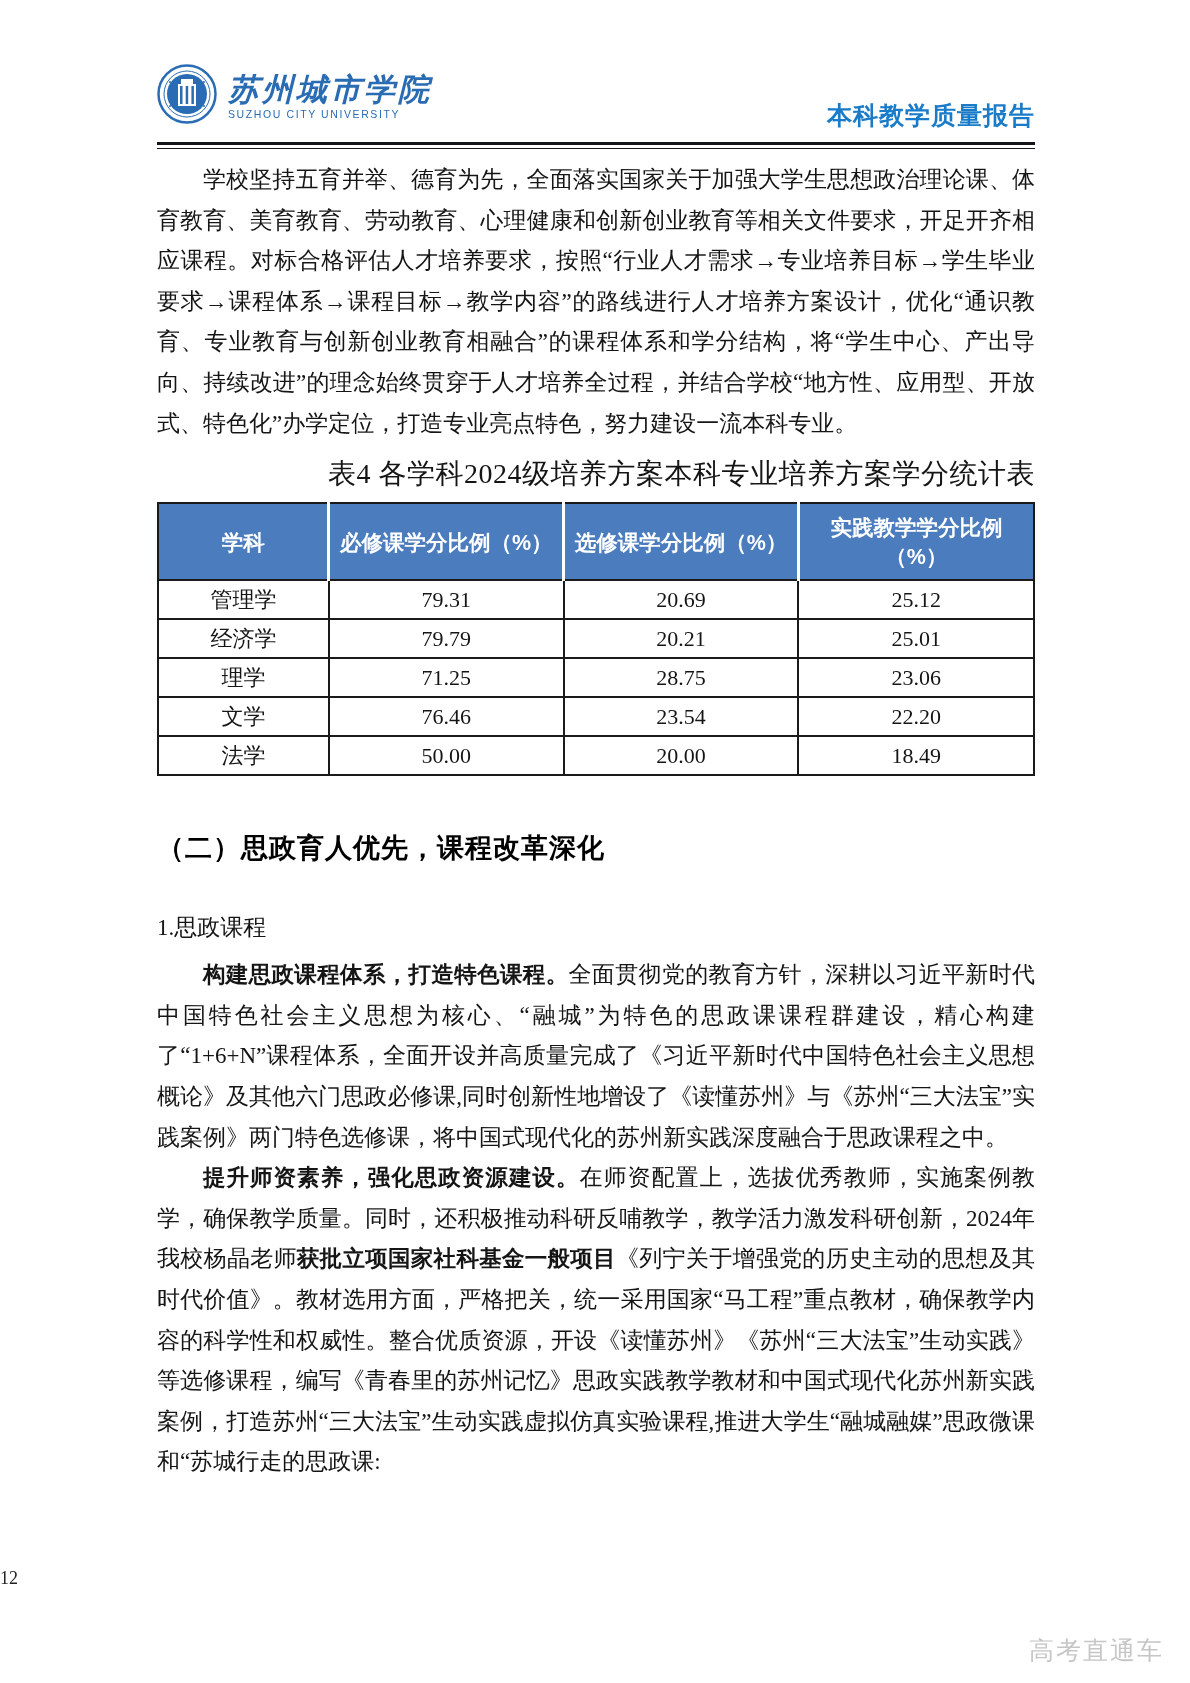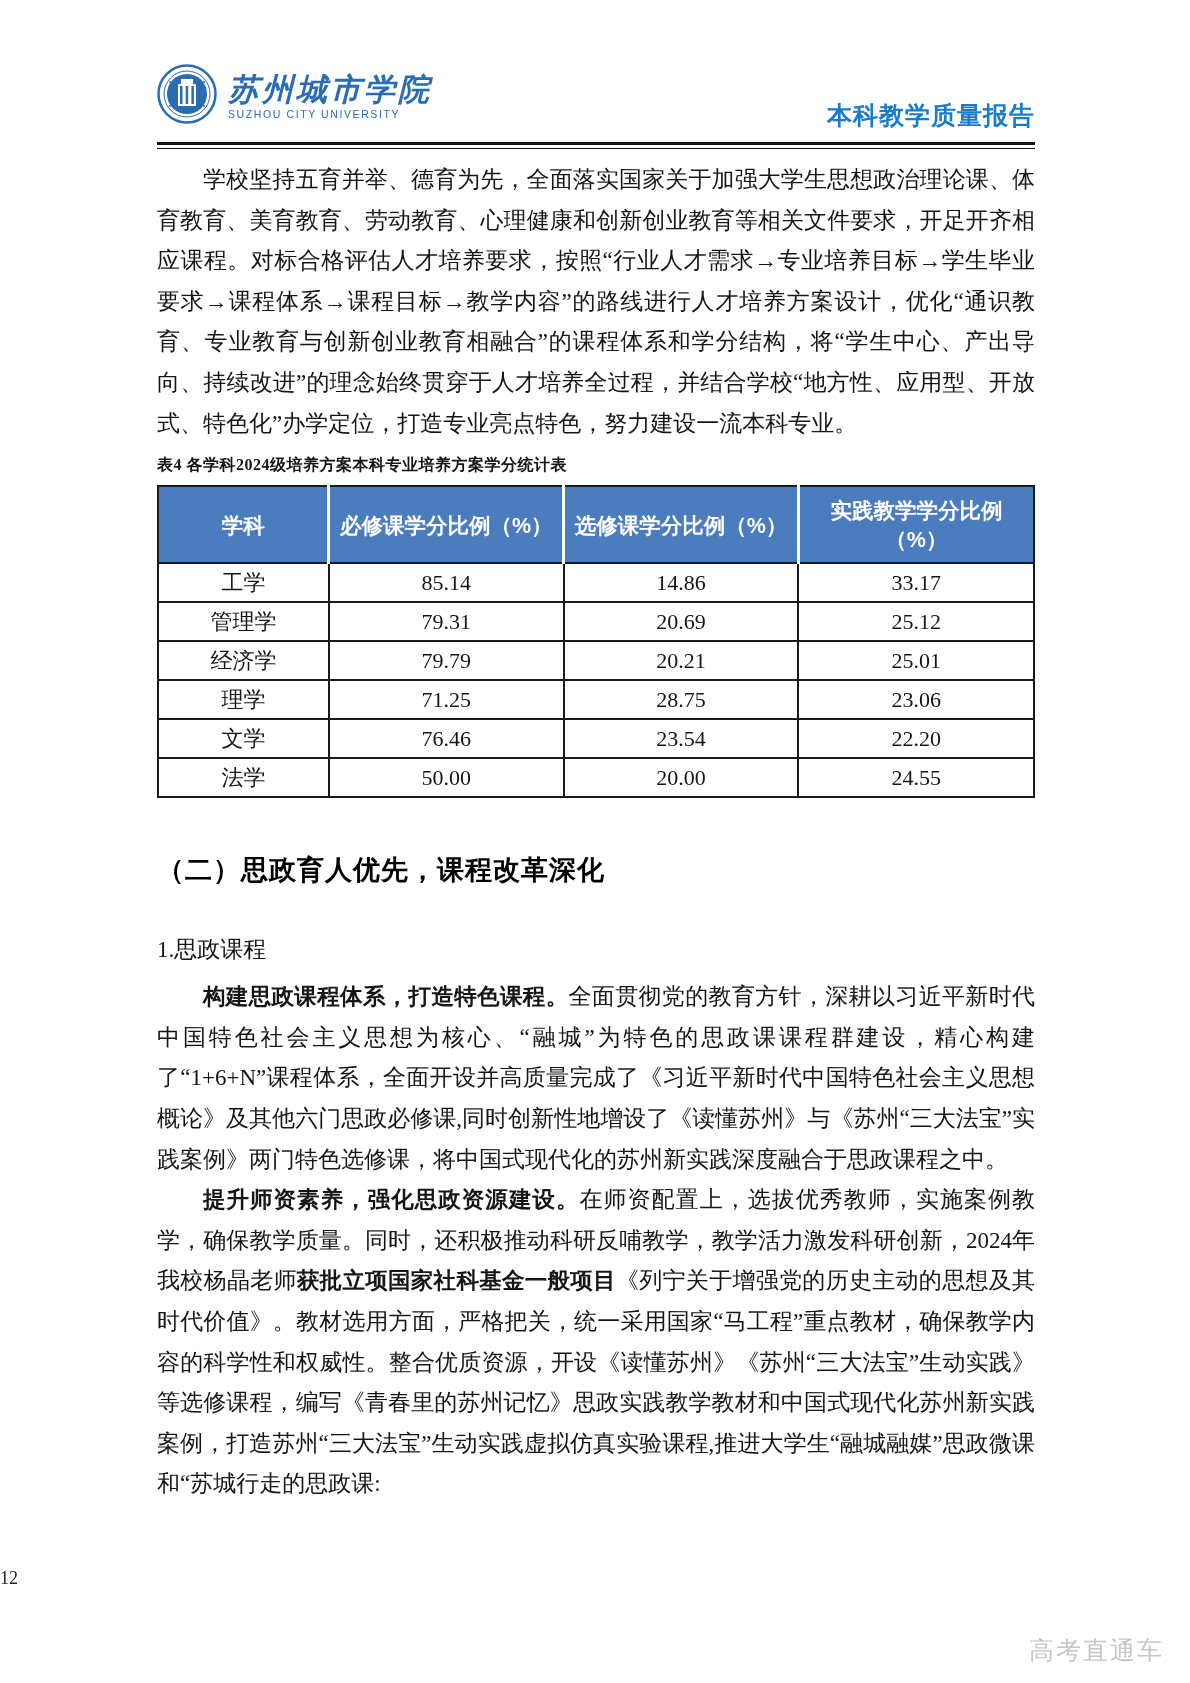--- a/index.html
+++ b/index.html
@@ -34,21 +34,21 @@
   
   p.body { font-size:23px; line-height:40.6px; text-align:justify; text-indent:2em; margin:0; }
   p.first { margin-top:11px; }
   .lead-bold {
     font-weight:bold;
     font-family:"Liberation Sans","DejaVu Sans",sans-serif;
     font-size:22.5px;
   }
   
   .table-caption {
-    text-align:left; font-weight:bold; font-size:16px;
+    text-align:right; font-weight:normal; font-size:28px;
     margin:11px 0 9px; letter-spacing:0.5px;
   }
   table.credits { width:100%; border-collapse:collapse; table-layout:fixed; border:2px solid #1a1a1a; }
   table.credits col.c1 { width:19.5%; }
   table.credits col.c2 { width:26.8%; }
   table.credits col.c3 { width:26.8%; }
   table.credits col.c4 { width:26.9%; }
   table.credits th {
     background:#4a7cbe; color:#ffffff; font-weight:bold; font-size:21.5px;
     font-family:"Liberation Sans","DejaVu Sans",sans-serif;
@@ -120,26 +120,20 @@
     <thead>
       <tr>
         <th>学科</th>
         <th>必修课学分比例（%）</th>
         <th>选修课学分比例（%）</th>
         <th>实践教学学分比例（%）</th>
       </tr>
     </thead>
     <tbody>
       <tr>
-        <td>工学</td>
-        <td>85.14</td>
-        <td>14.86</td>
-        <td>33.17</td>
-      </tr>
-      <tr>
         <td>管理学</td>
         <td>79.31</td>
         <td>20.69</td>
         <td>25.12</td>
       </tr>
       <tr>
         <td>经济学</td>
         <td>79.79</td>
         <td>20.21</td>
         <td>25.01</td>
@@ -153,21 +147,21 @@
       <tr>
         <td>文学</td>
         <td>76.46</td>
         <td>23.54</td>
         <td>22.20</td>
       </tr>
       <tr>
         <td>法学</td>
         <td>50.00</td>
         <td>20.00</td>
-        <td>24.55</td>
+        <td>18.49</td>
       </tr>
     </tbody>
   </table>
 
   <h2 class="section">（二）思政育人优先，课程改革深化</h2>
   <h3 class="sub">1.思政课程</h3>
 
   <p class="body"><span class="lead-bold">构建思政课程体系，打造特色课程。</span><span>全面贯彻党的教育方针，深耕以习近平新时代中国特色社会主义思想为核心、“融城”为特色的思政课课程群建设，精心构建了“1+6+N”课程体系，全面开设并高质量完成了《习近平新时代中国特色社会主义思想概论》及其他六门思政必修课,同时创新性地增设了《读懂苏州》与《苏州“三大法宝”实践案例》两门特色选修课，将中国式现代化的苏州新实践深度融合于思政课程之中。</span></p>
 
   <p class="body"><span class="lead-bold">提升师资素养，强化思政资源建设。</span><span>在师资配置上，选拔优秀教师，实施案例教学，确保教学质量。同时，还积极推动科研反哺教学，教学活力激发科研创新，2024年我校杨晶老师</span><span class="lead-bold">获批立项国家社科基金一般项目</span><span>《列宁关于增强党的历史主动的思想及其时代价值》。教材选用方面，严格把关，统一采用国家“马工程”重点教材，确保教学内容的科学性和权威性。整合优质资源，开设《读懂苏州》《苏州“三大法宝”生动实践》等选修课程，编写《青春里的苏州记忆》思政实践教学教材和中国式现代化苏州新实践案例，打造苏州“三大法宝”生动实践虚拟仿真实验课程,推进大学生“融城融媒”思政微课和“苏城行走的思政课:</span></p>

